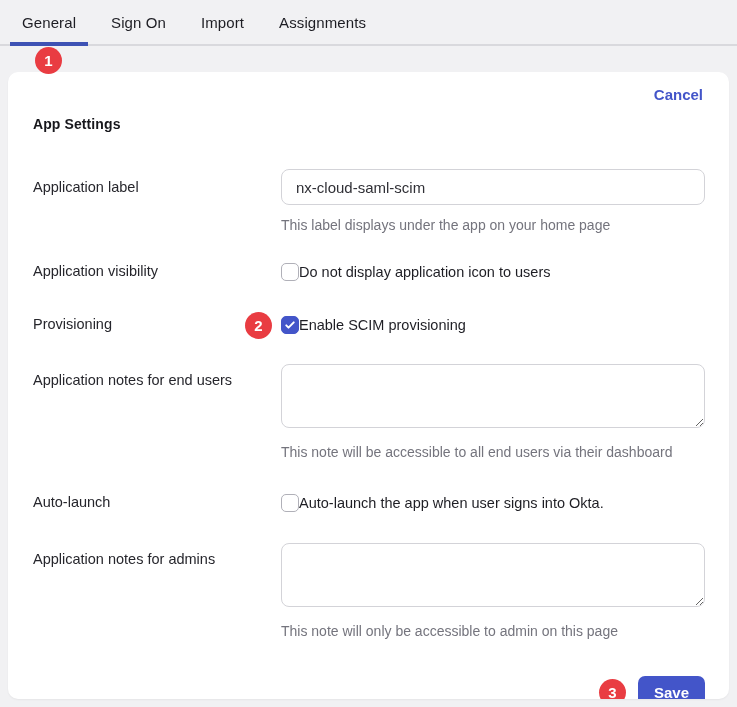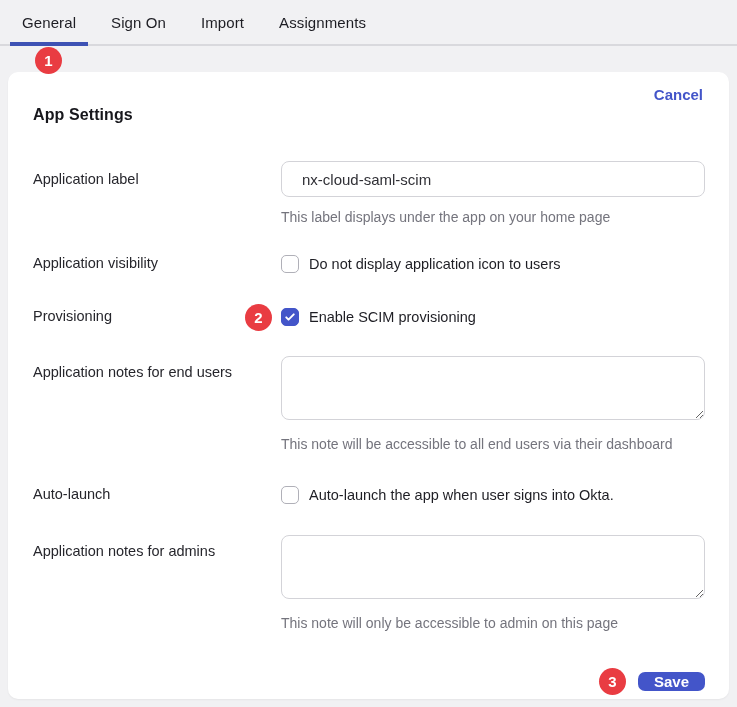--- a/index.html
+++ b/index.html
@@ -66,24 +66,24 @@
     box-shadow: 0 1px 2px rgba(0,0,0,0.05);
     overflow: hidden;
   }
   .card-header {
     display: flex;
     justify-content: space-between;
     align-items: flex-start;
     padding: 14px 26px 0 25px;
   }
   .card-title {
-    font-size: 16px;
+    font-size: 14px;
     font-weight: 700;
     color: #17171c;
-    margin-top: 20px;
+    margin-top: 30px;
     letter-spacing: 0.1px;
   }
   .cancel-link {
     font-size: 15px;
     font-weight: 700;
     color: #4355c9;
     cursor: pointer;
     background: none;
     border: none;
     font-family: inherit;
@@ -101,40 +101,39 @@
     color: #26262c;
   }
   .row-input { margin-top: 37px; }
   .row-input .field-label { padding-top: 10px; }
 
   .text-input {
     width: 100%;
     height: 36px;
     border: 1px solid #d3d3d8;
     border-radius: 8px;
-    padding: 0 20px;
+    padding: 0 14px;
     font-size: 15px;
     color: #303036;
     font-family: inherit;
     background: #fff;
     outline: none;
   }
   .helper {
     margin-top: 12px;
     font-size: 14px;
     color: #74747d;
     grid-column: 2;
   }
 
   .row-check { margin-top: 30px; }
   .row-check ~ .row-check { margin-top: 34px; }
   .check-cell {
     display: flex;
     align-items: flex-start;
-    gap: 10px;
   }
   .checkbox {
     width: 18px; height: 18px;
     flex: 0 0 18px;
     border: 1.5px solid #b0b0b8;
     border-radius: 5px;
     background: #fff;
     margin-top: 0px;
     cursor: pointer;
     display: flex;
@@ -173,21 +172,21 @@
   .card-footer {
     margin-top: 37px;
     padding: 0 24px;
     display: flex;
     justify-content: flex-end;
     align-items: center;
     gap: 12px;
   }
   .save-button {
     min-width: 61px;
-    height: 19px;
+    height: 32px;
     padding: 0 16px;
     background: #4355c9;
     color: #fff;
     border: none;
     border-radius: 7px;
     font-size: 15px;
     font-weight: 700;
     font-family: inherit;
     cursor: pointer;
   }

